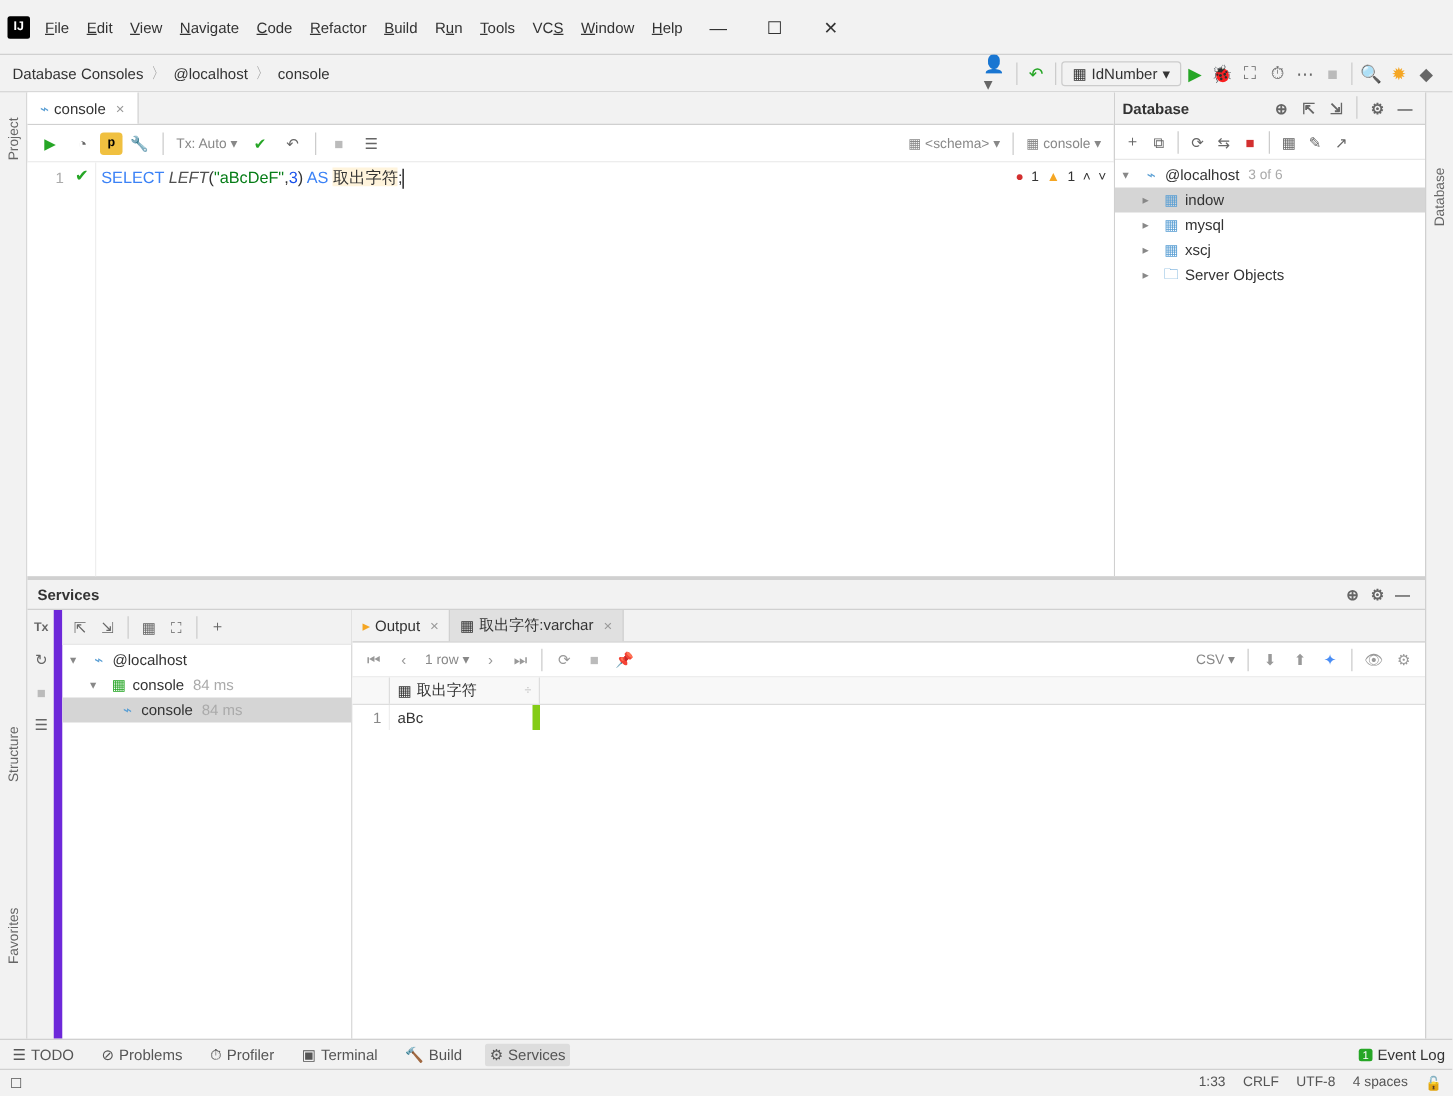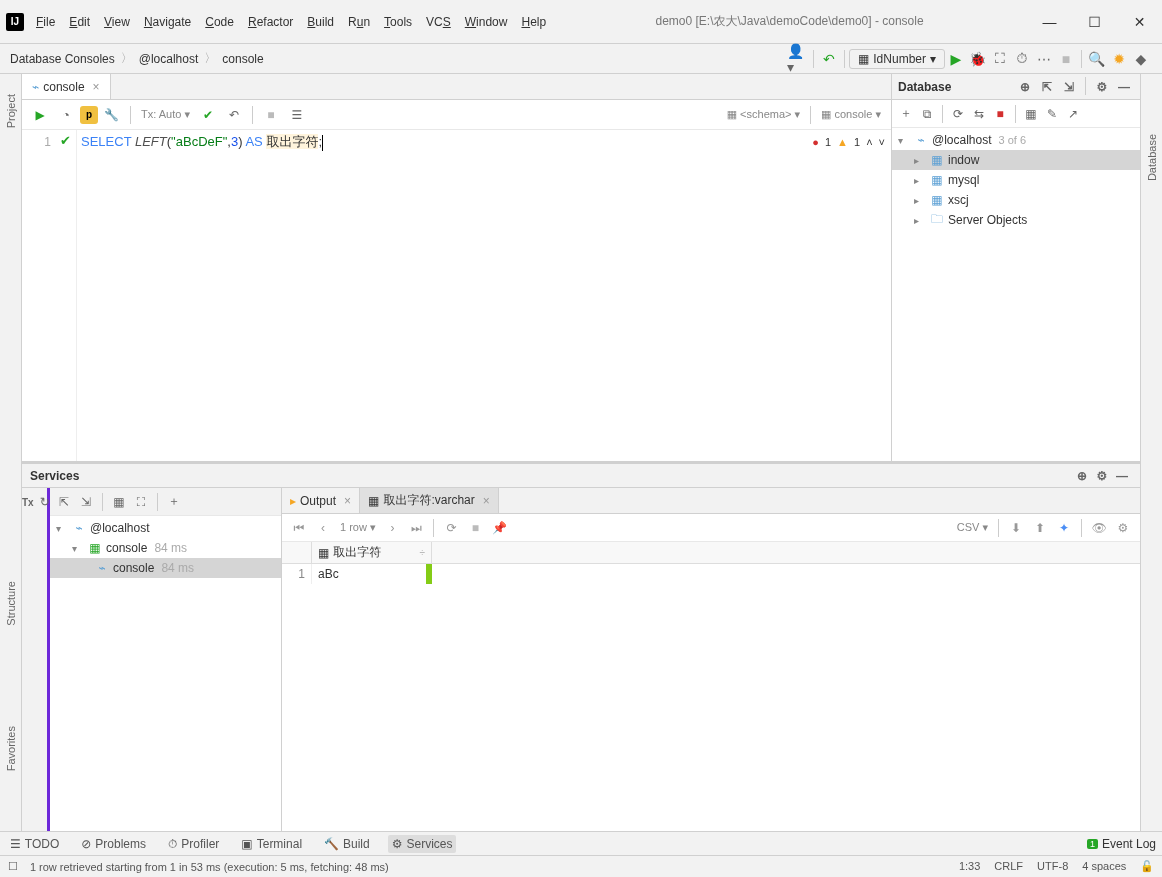--- a/index.html
+++ b/index.html
@@ -64,21 +64,21 @@
 .tree-row { display: flex; align-items: center; height: 20px; padding-left: 6px; gap: 3px; cursor: pointer; }
 .tree-row.selected { background: #d5d5d5; }
 .tree-arrow { width: 12px; color: #888; font-size: 10px; }
 .tree-icon { width: 16px; display: flex; justify-content: center; color: #5a9fd4; }
 .tree-label { color: #333; }
 .tree-count { color: #aaa; font-size: 11px; margin-left: 4px; }
 
 .services-panel { height: 370px; border-top: 3px solid #d0d0d0; background: #f2f2f2; display: flex; flex-direction: column; }
 .svc-header { height: 24px; display: flex; align-items: center; padding: 0 8px; border-bottom: 1px solid #d0d0d0; font-weight: bold; }
 .svc-body { flex: 1; display: flex; min-height: 0; }
-.svc-left-icons { width: 28px; border-right: 3px solid #6d28d9; display: flex; flex-direction: row; align-items: flex-start; padding-top: 4px; gap: 6px; }
+.svc-left-icons { width: 28px; border-right: 7px solid #6d28d9; display: flex; flex-direction: column; align-items: flex-end; padding-top: 4px; gap: 6px; }
 .svc-tree-col { width: 232px; border-right: 1px solid #d0d0d0; display: flex; flex-direction: column; background: #fff; }
 .svc-tree-toolbar { height: 28px; border-bottom: 1px solid #e8e8e8; display: flex; align-items: center; padding: 0 4px; gap: 2px; background: #f2f2f2; }
 .svc-tree { flex: 1; padding: 2px 0; }
 .svc-tree .tree-row.selected { background: #d5d5d5; }
 .svc-time { color: #aaa; margin-left: 4px; }
 
 .svc-right { flex: 1; display: flex; flex-direction: column; background: #fff; }
 .svc-tabs { height: 26px; border-bottom: 1px solid #d0d0d0; display: flex; align-items: stretch; background: #f2f2f2; }
 .svc-tab { padding: 0 8px; display: flex; align-items: center; gap: 4px; border-right: 1px solid #d0d0d0; cursor: pointer; }
 .svc-tab.active { background: #e0e0e0; }
@@ -118,21 +118,20 @@
     <span class="menu-item"><u>N</u>avigate</span>
     <span class="menu-item"><u>C</u>ode</span>
     <span class="menu-item"><u>R</u>efactor</span>
     <span class="menu-item"><u>B</u>uild</span>
     <span class="menu-item">R<u>u</u>n</span>
     <span class="menu-item"><u>T</u>ools</span>
     <span class="menu-item">VC<u>S</u></span>
     <span class="menu-item"><u>W</u>indow</span>
     <span class="menu-item"><u>H</u>elp</span>
   </div>
-  <div class="title-text">demo0 [E:\农大\Java\demoCode\demo0] - console</div>
   <div class="window-controls">
     <div class="win-btn">—</div>
     <div class="win-btn">☐</div>
     <div class="win-btn win-close">✕</div>
   </div>
 </div>
 
 <div class="toolbar2">
   <div class="breadcrumb">
     <span>Database Consoles</span>
@@ -384,21 +383,20 @@
   <span class="btab">🔨 <span>Build</span></span>
   <span class="btab active">⚙ <span>Services</span></span>
   <span class="event-log">
     <span class="badge-green">1</span>
     <span>Event Log</span>
   </span>
 </div>
 
 <div class="statusbar">
   <span>☐</span>
-  <span>1 row retrieved starting from 1 in 53 ms (execution: 5 ms, fetching: 48 ms)</span>
   <div class="sb-right">
     <span>1:33</span>
     <span>CRLF</span>
     <span>UTF-8</span>
     <span>4 spaces</span>
     <span>🔓</span>
   </div>
 </div>
 
 </body></html>

